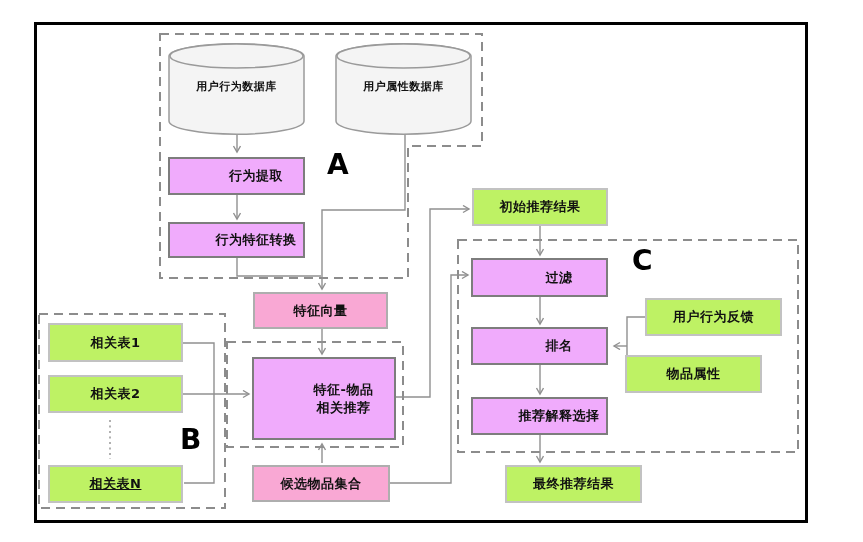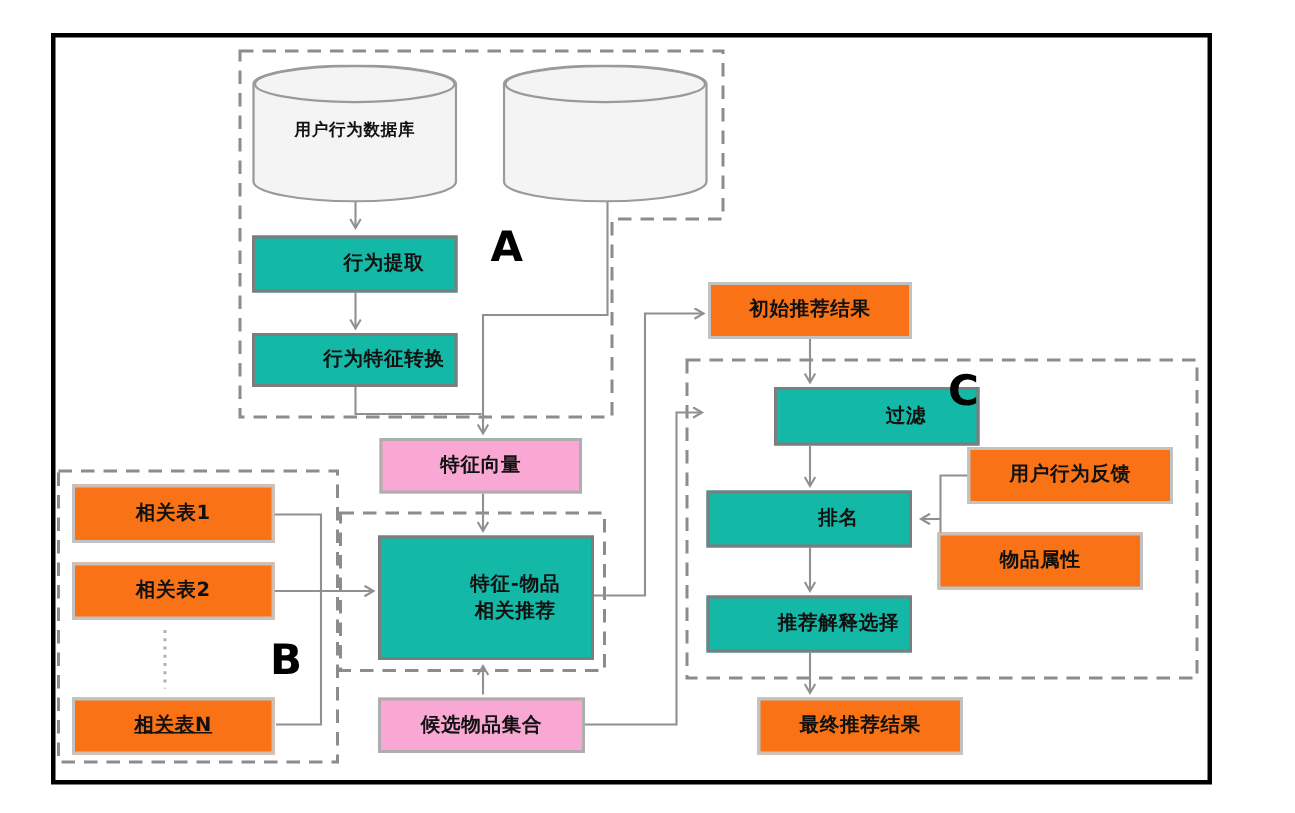--- a/index.html
+++ b/index.html
@@ -11,23 +11,23 @@
     position:absolute;left:34px;top:22px;width:774px;height:501px;
     border:3px solid #000000;box-sizing:border-box;background:#ffffff;
   }
   #wires{position:absolute;left:0;top:0;width:863px;height:542px;z-index:1;}
   .node{
     position:absolute;z-index:2;box-sizing:border-box;
     display:flex;align-items:center;justify-content:center;flex-direction:column;
     font-weight:bold;font-size:13px;color:#111111;text-align:center;line-height:1.35;
     letter-spacing:0.5px;
   }
-  .box-medium{background:#14b8a6;border:2px solid #7d7d7d;padding-left:39px;}
+  .box-medium{background:#f0abfc;border:2px solid #7d7d7d;padding-left:39px;}
   .box-soft{background:#f9a8d4;border:2px solid #aeaeae;}
-  .box-light{background:#f97316;border:2px solid #c2c2c2;}
+  .box-light{background:#bef264;border:2px solid #c2c2c2;}
   .cyl{position:absolute;z-index:2;width:137px;height:92px;}
   .cyl svg{position:absolute;left:0;top:0;}
   .cyl .cyl-label{
     position:absolute;left:0;right:0;top:36px;text-align:center;
     font-weight:bold;font-size:11px;color:#111111;letter-spacing:0.5px;
   }
   .group-label{
     position:absolute;z-index:2;font-weight:800;font-size:28px;color:#000000;
     font-family:"DejaVu Sans","Liberation Sans",sans-serif;
   }
@@ -78,40 +78,41 @@
       <ellipse cx="68.5" cy="13" rx="66.5" ry="12" fill="#f4f4f4" stroke="#9a9a9a" stroke-width="1.5"></ellipse>
     </svg>
     <span class="cyl-label">用户行为数据库</span>
   </div>
 
   <div class="cyl" style="left:335px;top:43px;">
     <svg width="137" height="92" viewBox="0 0 137 92">
       <path d="M1,13 a66.5,12 0 0 1 135,0 v65 a66.5,13 0 0 1 -135,0 z" fill="#f4f4f4" stroke="#9a9a9a" stroke-width="1.5"></path>
       <ellipse cx="68.5" cy="13" rx="66.5" ry="12" fill="#f4f4f4" stroke="#9a9a9a" stroke-width="1.5"></ellipse>
     </svg>
+    <span class="cyl-label">用户属性数据库</span>
   </div>
 
   <div class="node box-medium" style="left:168px;top:157px;width:137px;height:38px;">行为提取</div>
   <div class="node box-medium" style="left:168px;top:222px;width:137px;height:36px;">行为特征转换</div>
 
   <div class="node box-soft" style="left:253px;top:292px;width:135px;height:37px;">特征向量</div>
 
   <div class="node box-medium" style="left:252px;top:357px;width:144px;height:83px;">
     <span>特征-物品</span>
     <span>相关推荐</span>
   </div>
 
   <div class="node box-soft" style="left:252px;top:465px;width:138px;height:37px;">候选物品集合</div>
 
   <div class="node box-light" style="left:48px;top:323px;width:135px;height:39px;">相关表1</div>
   <div class="node box-light" style="left:48px;top:375px;width:135px;height:38px;">相关表2</div>
   <div class="node box-light" style="left:48px;top:465px;width:135px;height:38px;text-decoration:underline;">相关表N</div>
 
   <div class="node box-light" style="left:472px;top:188px;width:136px;height:38px;">初始推荐结果</div>
-  <div class="node box-medium" style="left:471px;top:258px;width:137px;height:39px;margin-left:45px;">过滤</div>
+  <div class="node box-medium" style="left:471px;top:258px;width:137px;height:39px;">过滤</div>
   <div class="node box-medium" style="left:471px;top:327px;width:137px;height:38px;">排名</div>
   <div class="node box-medium" style="left:471px;top:397px;width:137px;height:38px;">推荐解释选择</div>
   <div class="node box-light" style="left:471px;top:465px;width:137px;height:38px;margin-left:34px;">最终推荐结果</div>
 
   <div class="node box-light" style="left:645px;top:298px;width:137px;height:38px;">用户行为反馈</div>
   <div class="node box-light" style="left:625px;top:355px;width:137px;height:38px;">物品属性</div>
 
   <div class="group-label" style="left:327px;top:148px;">A</div>
   <div class="group-label" style="left:180px;top:423px;">B</div>
   <div class="group-label" style="left:632px;top:244px;">C</div>

